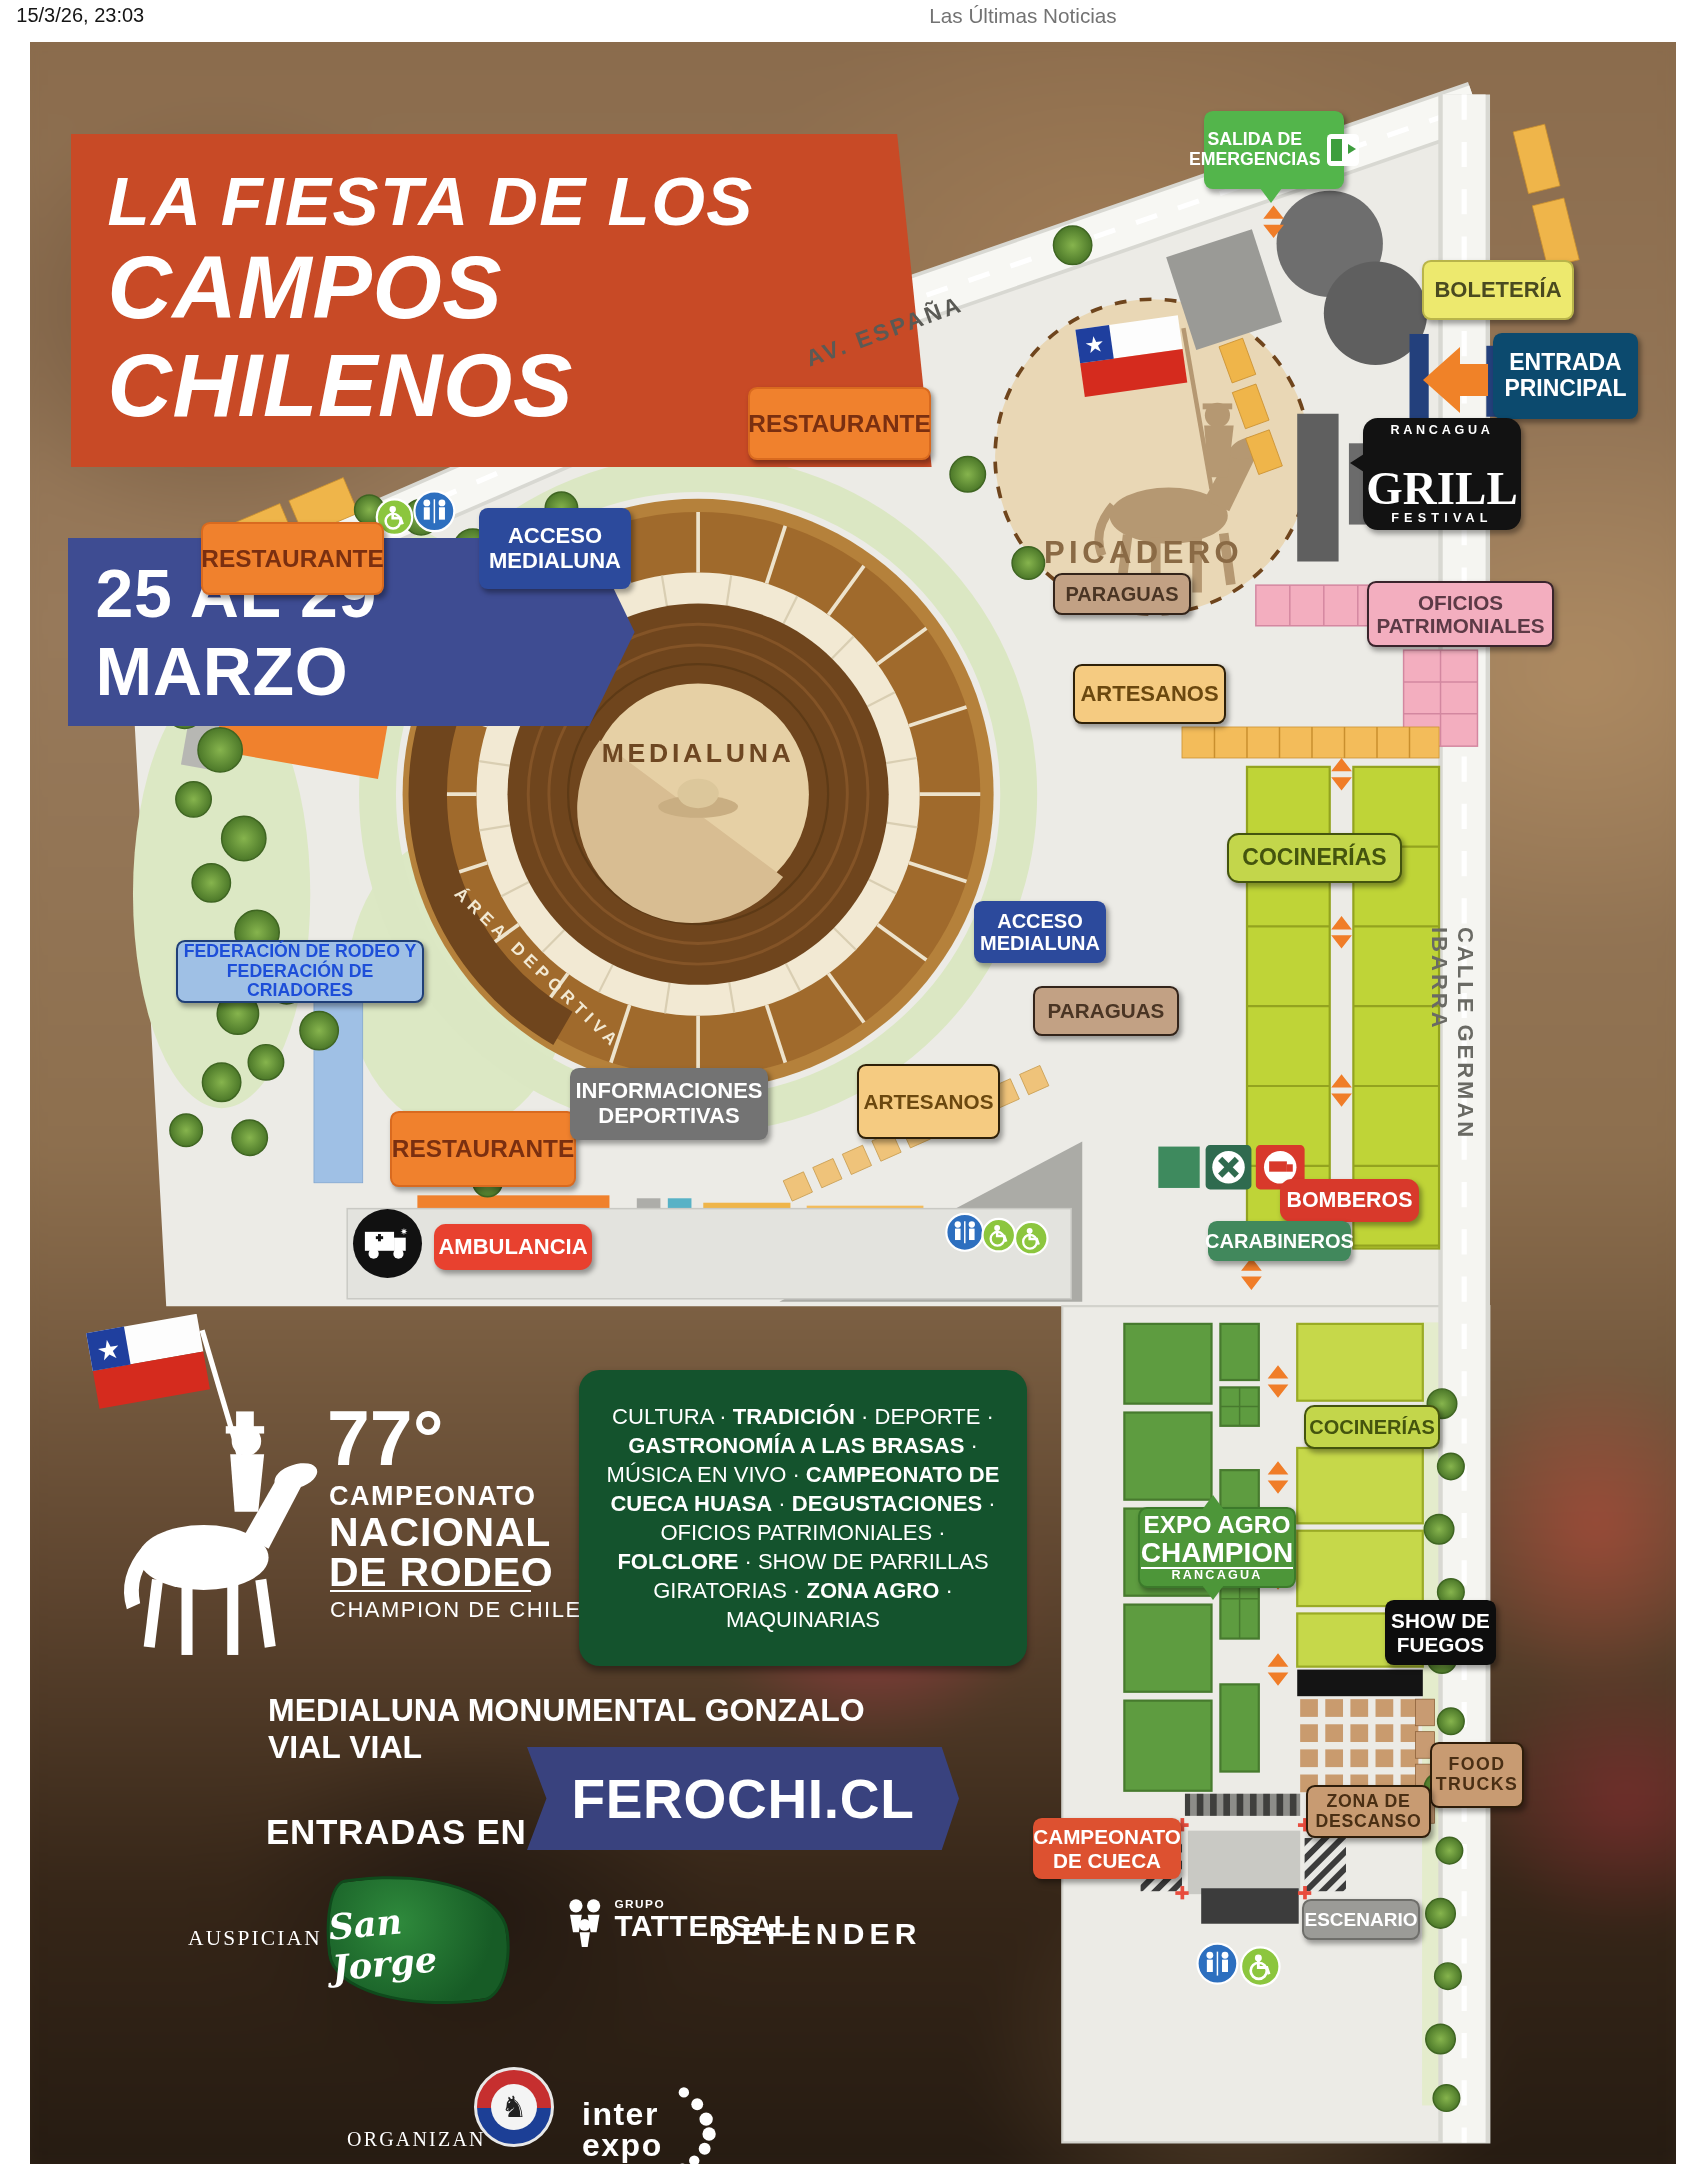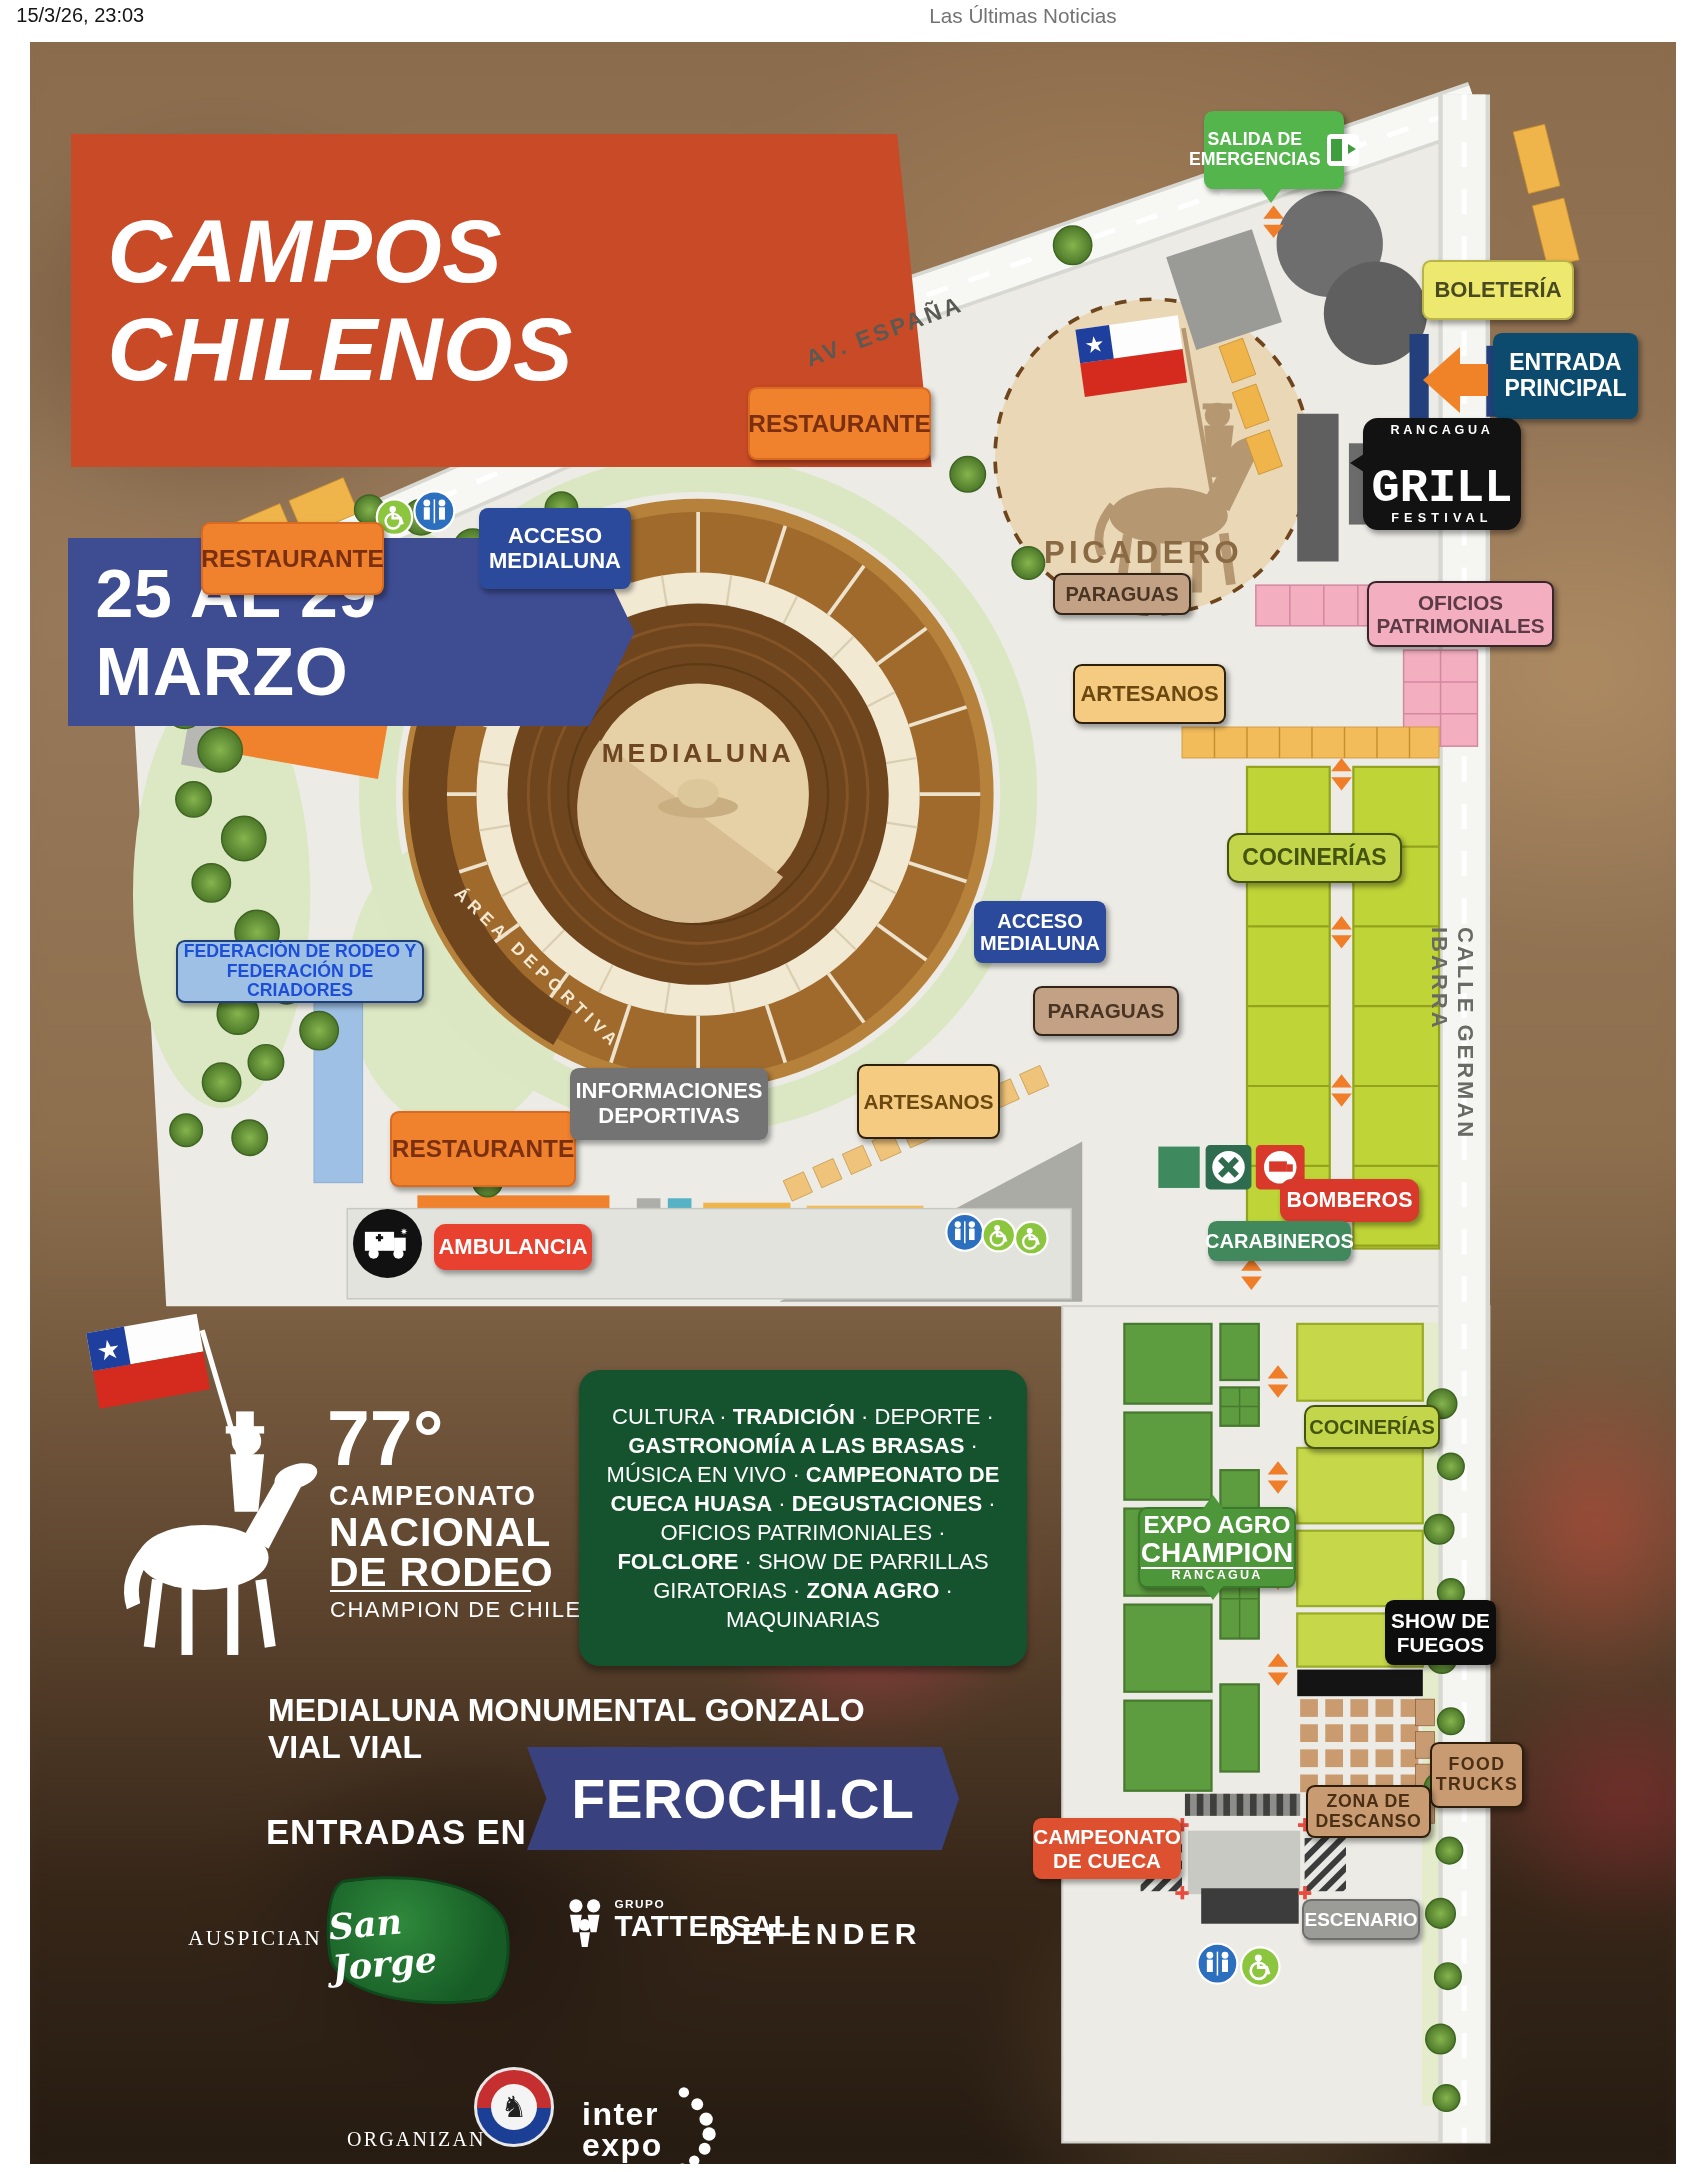--- a/index.html
+++ b/index.html
@@ -459,20 +459,21 @@
         <rect x="1654.21" y="2652.6" width="8.1" height="16.74" fill="#fff"></rect>
         <line x1="1648" y1="2641.8" x2="1648" y2="2674.2" stroke="#fff" stroke-width="2"></line>
         <circle cx="1706" cy="2662" r="26" fill="#8CC63E" stroke="#fff" stroke-width="3"></circle>
         <circle cx="1703.4" cy="2650.3" r="4.68" fill="#fff"></circle>
         <circle cx="1703.92" cy="2667.72" r="10.92" fill="none" stroke="#fff" stroke-width="3.6400000000000006"></circle>
         <path d="M1703.4,2654.2 L1703.4,2663.3 L1714.84,2663.3 L1717.96,2672.4" stroke="#fff" stroke-width="3.9" fill="none"></path>
       </g>
   </svg>
 
   <div class="ribbon-main">
+    <div class="l1">LA FIESTA DE LOS</div>
     <div class="l2">CAMPOS CHILENOS</div>
   </div>
   <div class="ribbon-dates">25 AL 29 MARZO</div>
 </div>
 
 <div class="road-label" style="left:802px;top:318px;transform:rotate(-20deg);font-size:23px;">AV. ESPAÑA</div>
 <div class="road-label" style="left:1478px;top:927px;transform:rotate(90deg);transform-origin:0 0;font-size:22px;color:#6a6a64;">CALLE GERMAN IBARRA</div>
 <div class="area-dep">ÁREA DEPORTIVA</div>
 
 <div class="b" style="left:1204px;top:111px;width:140px;height:78px;background:#53B54B;color:#fff;font-size:17.7px;">
@@ -498,21 +499,21 @@
 <div class="b" style="left:390px;top:1111px;width:182px;height:72px;background:#F0812D;color:#7A2F10;font-size:24.4px;border:2.2px solid #D96A1F;">RESTAURANTE</div>
 
 <div class="b" style="left:479px;top:508px;width:152px;height:81px;background:#2C4A9C;color:#fff;font-size:22px;">ACCESO
 MEDIALUNA</div>
 
 <div class="b" style="left:974px;top:901px;width:132px;height:62px;background:#2C4A9C;color:#fff;font-size:20px;">ACCESO
 MEDIALUNA</div>
 
 <div class="b" style="left:1363px;top:418px;width:158px;height:112px;background:#121212;color:#fff;border-radius:14.8px;flex-direction:column;line-height:1;">
   <span style="font-size:12.6px;letter-spacing:3.7px;">RANCAGUA</span>
-  <span style="font-size:47px;font-family:Liberation Mono, monospace;font-weight:bold;margin-top:28px;">GRILL</span>
+  <span style="font-size:47px;font-family:Liberation Serif, serif;font-weight:bold;margin-top:28px;">GRILL</span>
   <span style="font-size:12.6px;letter-spacing:5.2px;">FESTIVAL</span>
   <i class="tl tlft" style="border-right-color:#121212;"></i>
 </div>
 
 <div class="b" style="left:1367px;top:581px;width:183px;height:62px;background:#F3AEBF;color:#5C3A46;font-size:20.7px;border:2.2px solid #3a242c;">OFICIOS
 PATRIMONIALES</div>
 
 <div class="b" style="left:1053px;top:573px;width:134px;height:38px;background:#C2A184;color:#4A3524;font-size:20px;border:2.2px solid #33241a;">PARAGUAS</div>
 
 <div class="b" style="left:1033px;top:986px;width:142px;height:46px;background:#C2A184;color:#4A3524;font-size:20.7px;border:2.2px solid #33241a;">PARAGUAS</div>

